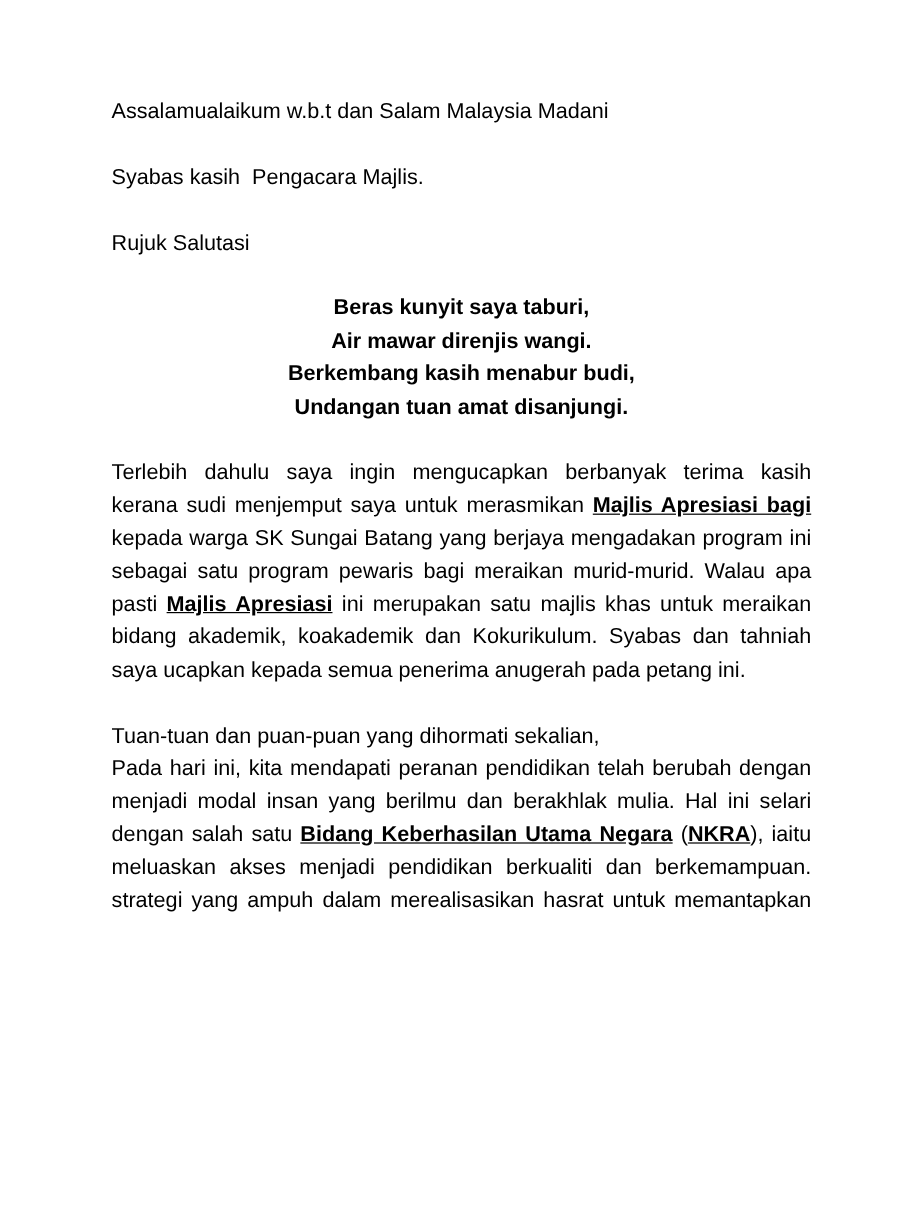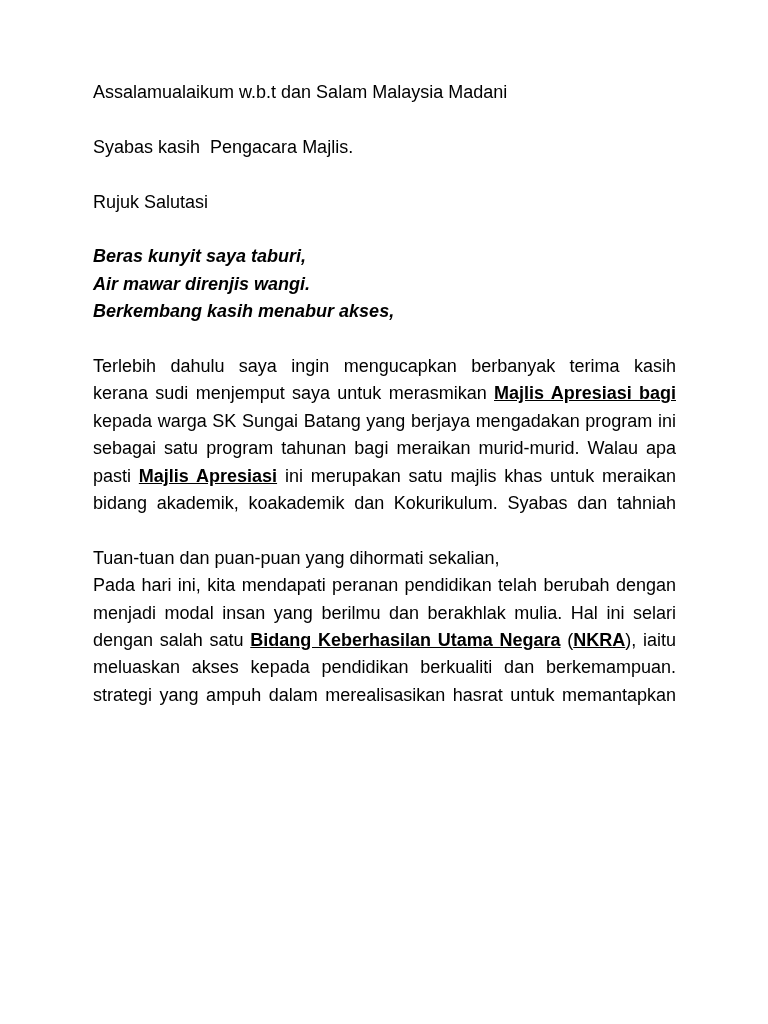--- a/index.html
+++ b/index.html
@@ -32,54 +32,56 @@
     color: #000000;
   }
   .line.justify {
     white-space: normal;
     text-align: justify;
     text-align-last: justify;
     text-justify: inter-word;
   }
   .pantun .line {
     font-weight: bold;
-    font-style: italic;
+    text-align: center;
   }
   b { font-weight: bold; text-decoration: underline; }
 </style>
 </head>
 <body>
 
 <div class="page">
   <div class="content">
 
     <div class="block line">Assalamualaikum w.b.t dan Salam Malaysia Madani</div>
 
     <div class="block line">Syabas kasih  Pengacara Majlis.</div>
 
     <div class="block line">Rujuk Salutasi</div>
 
     <div class="block pantun">
         <div class="line"><span>Beras kunyit saya taburi,</span></div>
         <div class="line"><span>Air mawar direnjis wangi.</span></div>
-        <div class="line"><span>Berkembang kasih menabur akses,</span></div>
+        <div class="line"><span>Berkembang kasih menabur budi,</span></div>
+        <div class="line"><span>Undangan tuan amat disanjungi.</span></div>
       </div>
 
     <div class="block para">
         <div class="line justify"><span>Terlebih dahulu saya ingin mengucapkan berbanyak terima kasih</span></div>
         <div class="line justify"><span>kerana sudi menjemput saya untuk merasmikan </span><b>Majlis Apresiasi bagi</b></div>
         <div class="line justify"><span>kepada warga SK Sungai Batang yang berjaya mengadakan program ini</span></div>
-        <div class="line justify"><span>sebagai satu program tahunan bagi meraikan murid-murid. Walau apa</span></div>
+        <div class="line justify"><span>sebagai satu program pewaris bagi meraikan murid-murid. Walau apa</span></div>
         <div class="line justify"><span>pasti </span><b>Majlis Apresiasi</b><span> ini merupakan satu majlis khas untuk meraikan</span></div>
         <div class="line justify"><span>bidang akademik, koakademik dan Kokurikulum. Syabas dan tahniah</span></div>
+        <div class="line"><span>saya ucapkan kepada semua penerima anugerah pada petang ini.</span></div>
       </div>
 
     <div class="block para">
         <div class="line"><span>Tuan-tuan dan puan-puan yang dihormati sekalian,</span></div>
         <div class="line justify"><span>Pada hari ini, kita mendapati peranan pendidikan telah berubah dengan</span></div>
         <div class="line justify"><span>menjadi modal insan yang berilmu dan berakhlak mulia.  Hal ini selari</span></div>
         <div class="line justify"><span>dengan salah satu </span><b>Bidang Keberhasilan Utama Negara</b><span> (</span><b>NKRA</b><span>), iaitu</span></div>
-        <div class="line justify"><span>meluaskan akses kepada pendidikan berkualiti dan berkemampuan.</span></div>
+        <div class="line justify"><span>meluaskan akses menjadi pendidikan berkualiti dan berkemampuan.</span></div>
         <div class="line justify"><span>strategi yang ampuh dalam merealisasikan hasrat untuk memantapkan</span></div>
       </div>
 
   </div>
 </div>
 
 </body></html>

